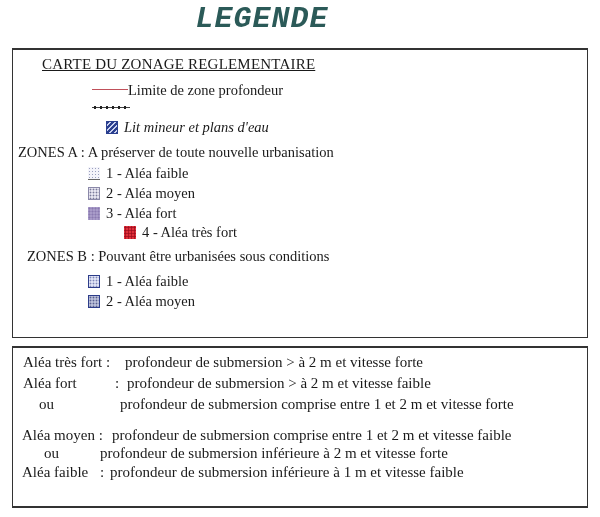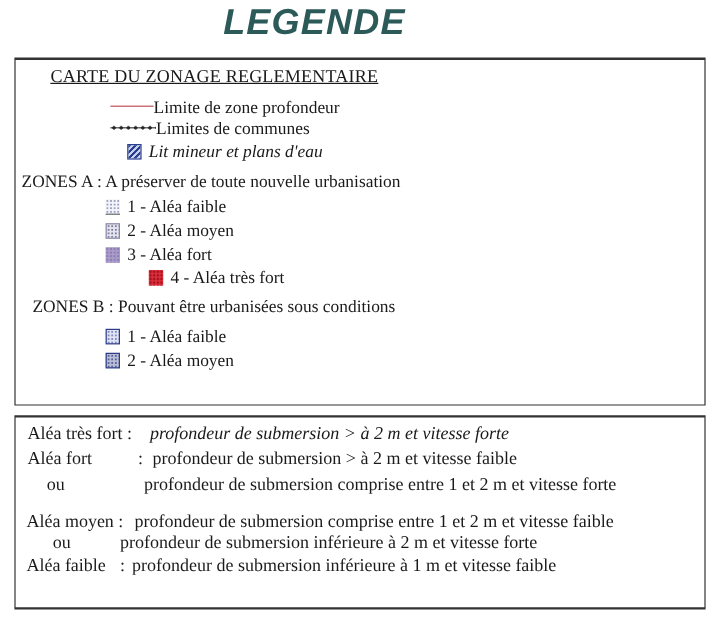--- a/index.html
+++ b/index.html
@@ -2,21 +2,21 @@
 <html><head>
 <meta charset="utf-8">
 <style>
   html, body { margin:0; padding:0; }
   body {
     width:600px; height:517px; background:#ffffff; position:relative; overflow:hidden;
     font-family: "Liberation Serif", "DejaVu Serif", serif; color:#1a1a1a;
   }
   .title {
     position:absolute; left:0; width:524px; top:2px; text-align:center;
-    font-family: Liberation Sans, sans-serif;
+    font-family: Liberation Mono, monospace;
     font-weight:bold; font-style:italic; font-size:30px; letter-spacing:1px;
     color:#2b5a58;
   }
   .box {
     position:absolute; border:1.5px solid #333; box-sizing:border-box;
   }
   .box.top { left:12px; top:48px; width:576px; height:290px; border-top-width:2px; }
   .box.bottom { left:12px; top:346px; width:576px; height:162px; border-top-width:2px; border-bottom-width:2px; }
   .abs { position:absolute; white-space:nowrap; font-size:14.5px; line-height:16px; }
   .subtitle { text-decoration:underline; font-size:15px; letter-spacing:0.2px; }
@@ -42,21 +42,21 @@
 
 <div class="box top"></div>
 <div class="box bottom"></div>
 
 <div class="abs subtitle" style="left:42px; top:56px;">CARTE DU ZONAGE REGLEMENTAIRE</div>
 
 <div class="abs" style="left:92px; top:82px;">
   <span class="line-red"></span><span>Limite de zone profondeur</span>
 </div>
 <div class="abs" style="left:92px; top:100px;">
-  <span class="dot-line-wrap"></span><span>Limites de communes</span>
+  <span class="dot-line-wrap"></span>
 </div>
 <div class="abs" style="left:106px; top:119px;font-style:italic;">
   <span class="swatch sw-hatch"></span><span>Lit mineur et plans d'eau</span>
 </div>
 
 <div class="abs" style="left:18px; top:144px;">ZONES A : A préserver de toute nouvelle urbanisation</div>
 
 <div class="abs" style="left:88px; top:165px;">
   <span class="swatch sw-a1"></span><span>1 - Aléa faible</span>
 </div>
@@ -75,21 +75,21 @@
 <div class="abs" style="left:88px; top:273px;">
   <span class="swatch sw-b1"></span><span>1 - Aléa faible</span>
 </div>
 <div class="abs" style="left:88px; top:293px;">
   <span class="swatch sw-b2"></span><span>2 - Aléa moyen</span>
 </div>
 
 <div class="abs def" style="left:23px; top:354px;">
   <span>Aléa très fort :</span>
 </div>
-<div class="abs def" style="left:125px; top:354px;font-style:italic;">profondeur de submersion &gt; à 2 m et vitesse forte</div>
+<div class="abs def" style="left:125px; top:354px;">profondeur de submersion &gt; à 2 m et vitesse forte</div>
 
 <div class="abs def" style="left:23px; top:375px;">Aléa fort</div>
 <div class="abs def" style="left:115px; top:375px;">:</div>
 <div class="abs def" style="left:127px; top:375px;">profondeur de submersion &gt; à 2 m et vitesse faible</div>
 
 <div class="abs def" style="left:39px; top:396px;">ou</div>
 <div class="abs def" style="left:120px; top:396px;">profondeur de submersion comprise entre 1 et 2 m et vitesse forte</div>
 
 <div class="abs def" style="left:22px; top:427px;">Aléa moyen :</div>
 <div class="abs def" style="left:112px; top:427px;">profondeur de submersion comprise entre 1 et 2 m et vitesse faible</div>

